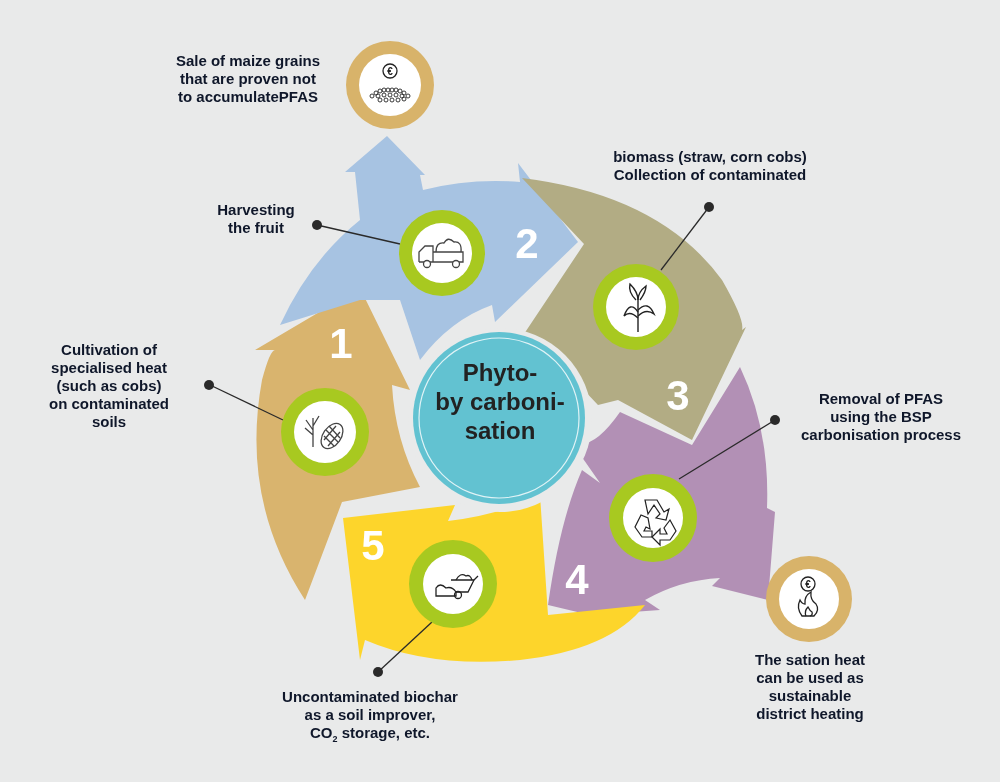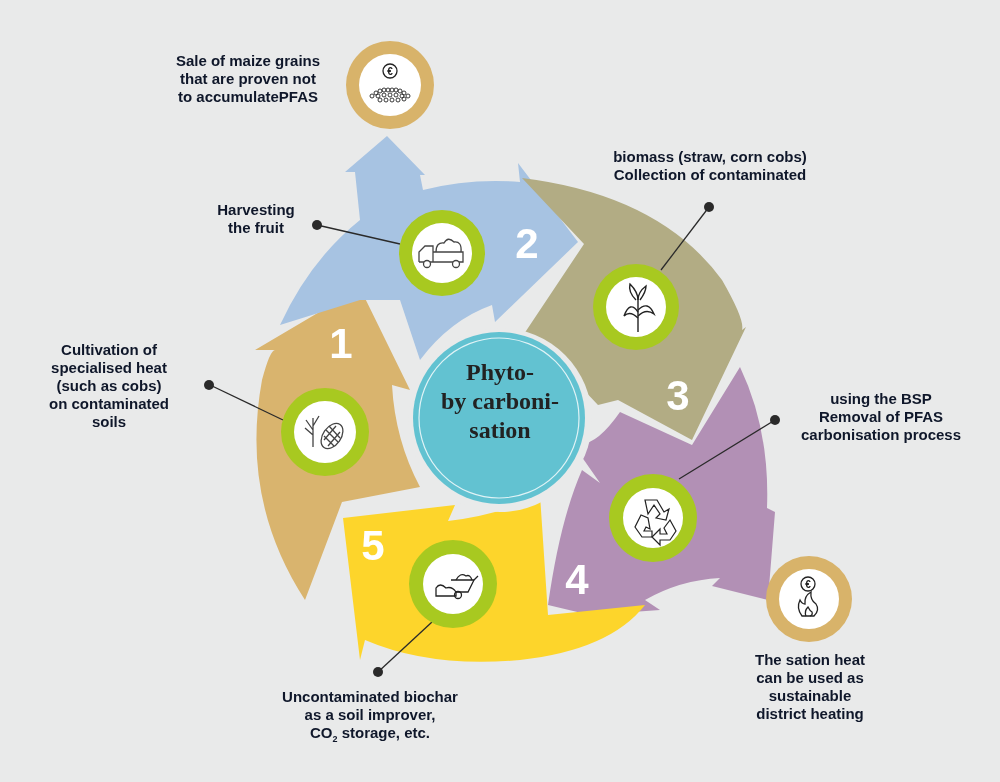--- a/index.html
+++ b/index.html
@@ -24,21 +24,21 @@
   .center-text {
     position: absolute;
     left: 420px; top: 358px; width: 160px;
     text-align: center;
     font-family: "Liberation Sans", sans-serif;
     font-weight: bold;
     font-size: 24px;
     line-height: 29px;
     color: #222222;
   }
-  .center-text span { display: block; font-family: Liberation Serif, serif; }
+  .center-text span { display: block; }
   .u { }
 </style>
 </head>
 <body>
 
 <svg id="diagram" width="1000" height="782" viewBox="0 0 1000 782" xmlns="http://www.w3.org/2000/svg">
 
   <g>
     <path d="M 305 600 Q 240 500 262 380 Q 270 350 275 350 L 255 350 L 360 288 L 410 390 L 392 385 Q 395 440 420 487 L 342 502 Z" fill="#d9b46e"></path>
   </g>
@@ -211,22 +211,22 @@
 
 <div class="label" style="left:34px; top:341px; width:150px;">
   <span class="line">Cultivation of</span>
   <span class="line">specialised heat</span>
   <span class="line">(such as cobs)</span>
   <span class="line">on contaminated</span>
   <span class="line">soils</span>
 </div>
 
 <div class="label" style="left:786px; top:390px; width:190px;">
+  <span class="line">Removal of PFAS</span>
   <span class="line">using the BSP</span>
-  <span class="line">Removal of PFAS</span>
   <span class="line">carbonisation process</span>
 </div>
 
 <div class="label" style="left:725px; top:651px; width:170px;">
   <span class="line">The sation heat</span>
   <span class="line">can be used as</span>
   <span class="line">sustainable</span>
   <span class="line">district heating</span>
 </div>
 

